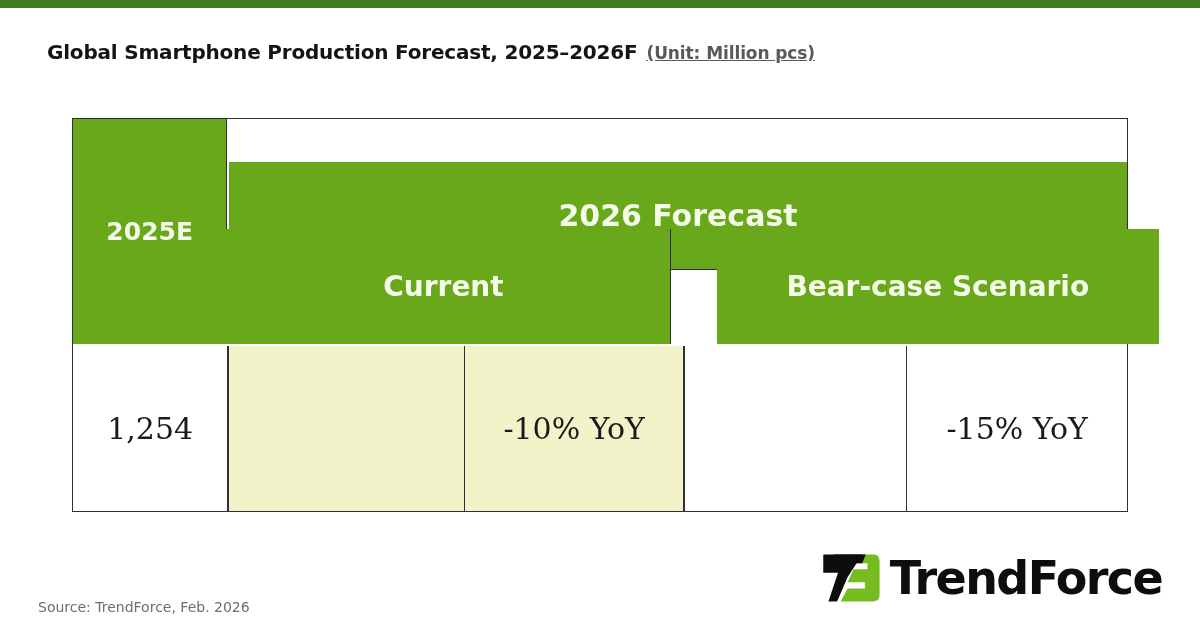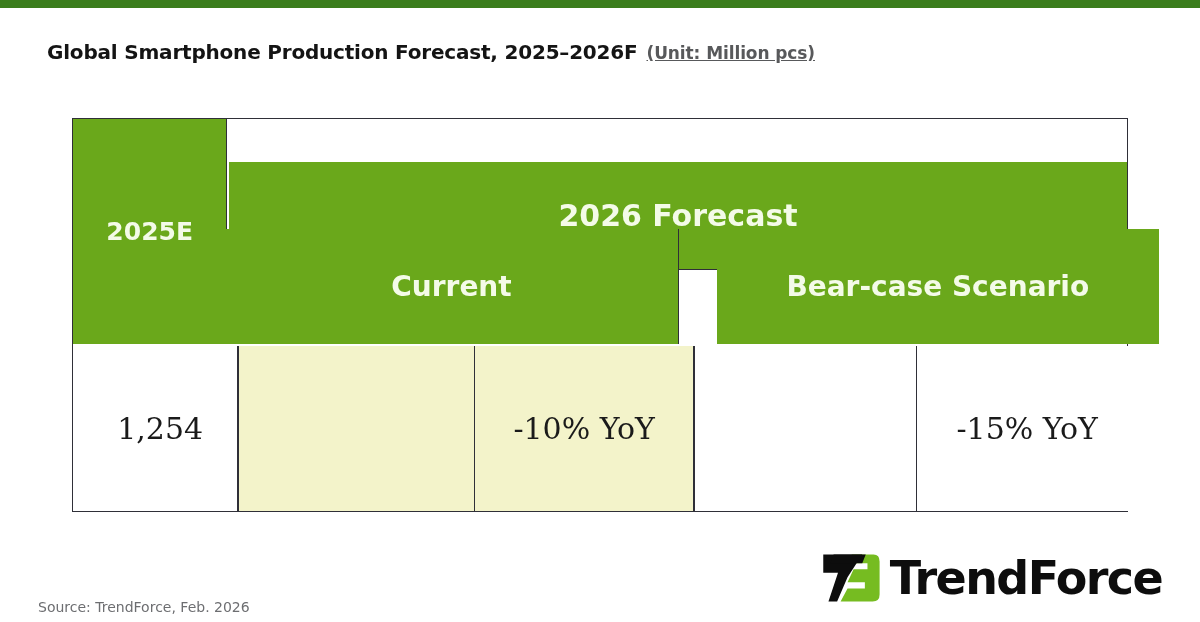--- a/index.html
+++ b/index.html
@@ -49,30 +49,30 @@
     background:#6aa81b;color:#f4fbe8;
     font-family:"DejaVu Sans","Liberation Sans",sans-serif;
     font-weight:700;
   }
   .hdr-line-b{border-bottom:1.6px solid #2f2f38;}
   .hdr-line-r{border-right:1.6px solid #2f2f38;}
 
   
   .c-2025e   {left:0px;   top:0px;   width:154.4px; height:225px;}
   .c-2026f   {left:156px; top:0px;   width:898px;   height:108px;margin-top:43px;}
-  .c-current {left:152px; top:109.6px;width:454px;  height:115.4px;}
+  .c-current {left:144px; top:109.6px;width:454px;  height:115.4px;}
   .c-bear    {left:611.6px;top:109.6px;width:442.4px;height:115.4px;margin-left:32px;}
 
   .f-2025e   {font-size:25px;}
   .f-2026f   {font-size:30px;}
   .f-sub     {font-size:28px;}
 
   
   .drow{
-    position:absolute;left:10px;top:226.6px;width:1054px;height:165.4px;
+    position:absolute;left:0;top:226.6px;width:1054px;height:165.4px;
   }
   .dcell{
     position:absolute;top:0;height:165.4px;box-sizing:border-box;
     display:flex;align-items:center;justify-content:center;
     font-family:"DejaVu Serif","Liberation Serif",serif;
     font-size:30px;color:#1a1a1a;font-weight:400;
     z-index:2;background:transparent;
   }
   .dcell-bg{
     position:absolute;top:0;height:165.4px;box-sizing:border-box;z-index:1;

